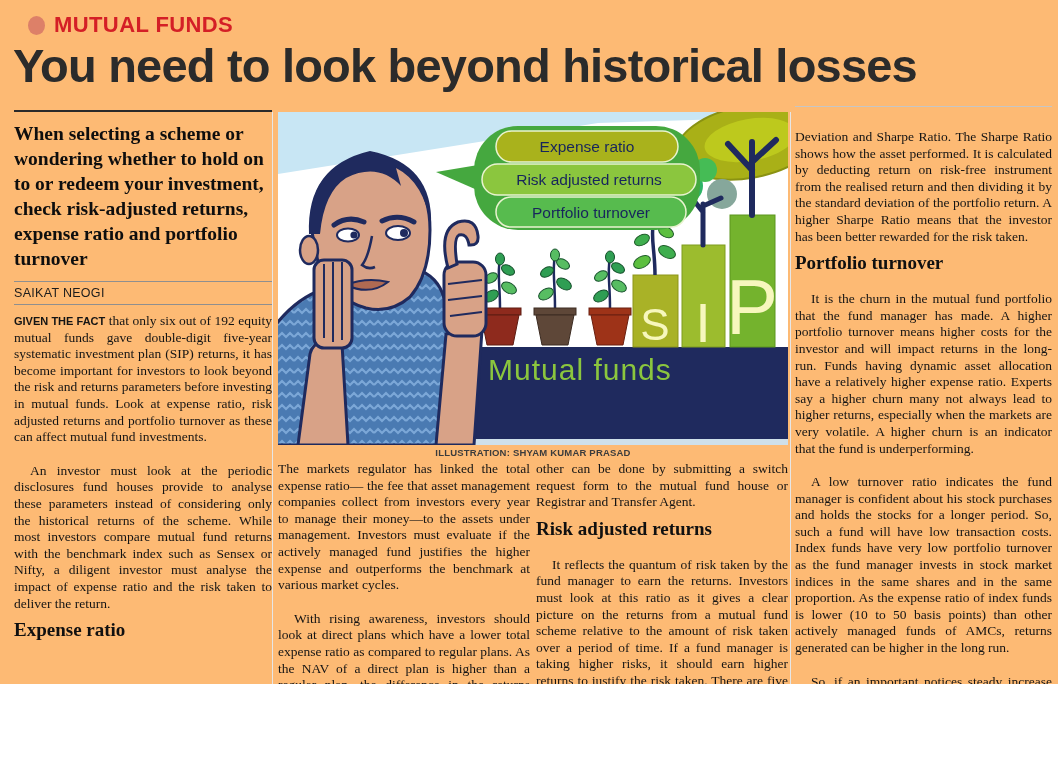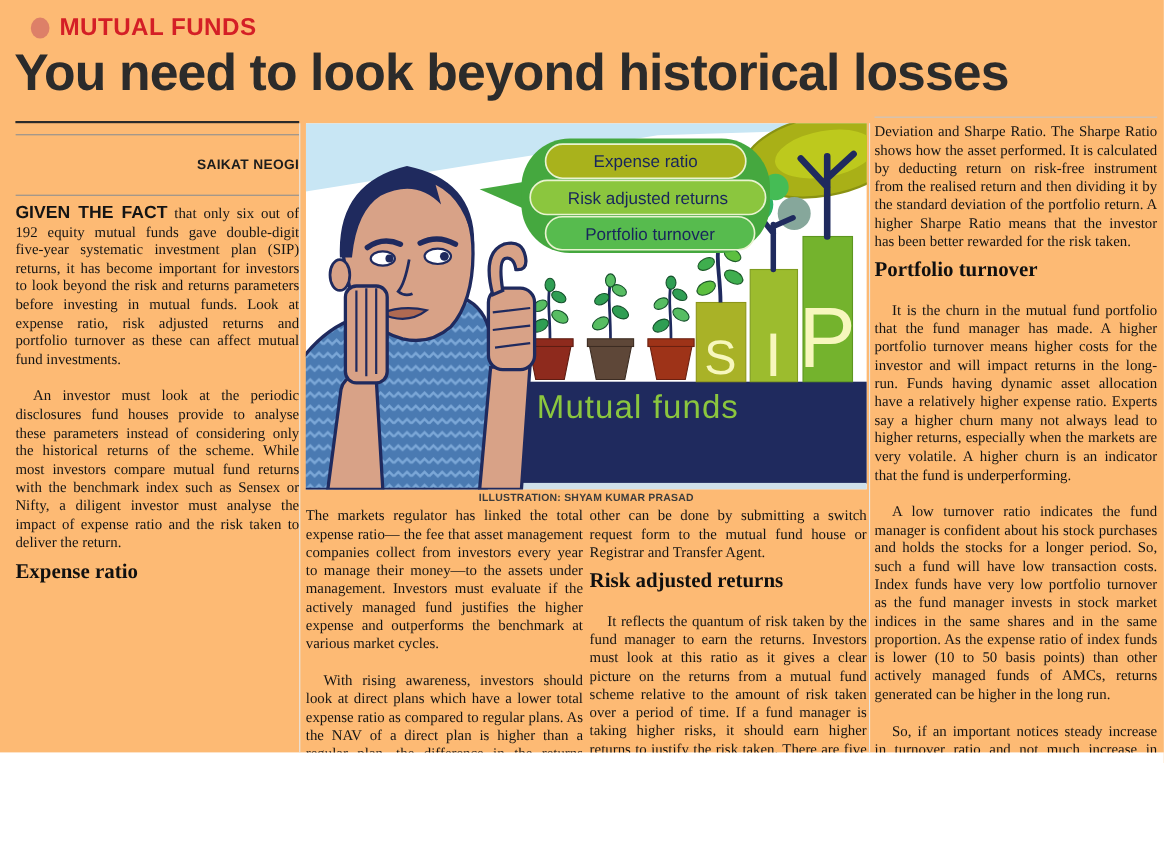--- a/index.html
+++ b/index.html
@@ -10,28 +10,28 @@
   .kicker { position:absolute; left:28px; top:12px; display:flex; align-items:center; gap:9px; }
   .kicker-dot { width:17px; height:19px; border-radius:50%; background:#dd8068; }
   .kicker-label { font-size:22px; font-weight:bold; color:#d41f26; letter-spacing:0.4px; }
   .headline { position:absolute; left:13px; top:38px; width:1040px; font-size:47px; font-weight:bold; color:#2b2b2b; letter-spacing:-0.8px; }
   .bodytext { font-family:"Liberation Serif","DejaVu Serif",serif; font-size:13.5px; line-height:16.6px; color:#141414; text-align:justify; }
   .indent { text-indent:16px;margin-top:17px; }
   .subhead { font-family:"Liberation Serif","DejaVu Serif",serif; font-size:19px; color:#101010; margin:7px 0 3px 0; }
 
   .col-left { position:absolute; left:14px; top:110px; width:258px; height:628px; overflow:hidden; border-top:2px solid #2a2a2a; }
   .standfirst { font-family:"Liberation Serif","DejaVu Serif",serif; font-size:19.5px; font-weight:bold; line-height:25px; color:#0e0e0e; padding-top:9px; }
-  .byline-block { margin:10px 0 8px 0; border-top:1px solid #8f8f8f; border-bottom:1px solid #8f8f8f; padding:20px 0; font-size:12.5px; font-weight:bold; color:#1c1c1c; letter-spacing:0.3px;text-align:right; }
-  .leadin { font-family:"Liberation Sans","DejaVu Sans",sans-serif; font-weight:bold; font-size:16px; }
+  .byline-block { margin:10px 0 8px 0; border-top:1px solid #8f8f8f; border-bottom:1px solid #8f8f8f; padding:4px 0; font-size:12.5px; font-weight:normal; color:#1c1c1c; letter-spacing:0.3px; }
+  .leadin { font-family:"Liberation Sans","DejaVu Sans",sans-serif; font-weight:bold; font-size:11px; }
 
   .illustration-box { position:absolute; left:278px; top:112px; width:510px; height:333px; }
   .credit { position:absolute; left:278px; top:447px; width:510px; text-align:center; font-size:9.5px; font-weight:bold; color:#3c3c3c; letter-spacing:0.2px; }
   .col-mid1 { position:absolute; left:278px; top:461px; width:252px; height:277px; overflow:hidden; }
   .col-mid2 { position:absolute; left:536px; top:461px; width:252px; height:277px; overflow:hidden; }
-  .col-right { position:absolute; left:795px; top:106px; width:257px; height:632px; overflow:hidden; border-top:1px solid #c6c6c6; padding-top:5px; }
+  .col-right { position:absolute; left:795px; top:106px; width:257px; height:632px; overflow:hidden; border-top:1px solid #c6c6c6; padding-top:22px; }
 
   .vrule { position:absolute; top:112px; height:626px; width:1px; background:#e6e6e6; }
 
   
   .footer-rule { position:absolute; left:0; top:740px; width:1058px; height:1px; background:#c9c9c9; }
   .footer-logo { position:absolute; left:14px; top:745px; width:180px; }
   .footer-logo-main { font-size:24px; font-weight:bold; color:#17548e; letter-spacing:-0.5px; line-height:24px; }
   .footer-text { position:absolute; left:196px; top:742px; font-family:"Liberation Mono","DejaVu Sans Mono",monospace; font-size:14px; line-height:17px; color:#3d3d3d; }
   .footer-url { color:#3d3d3d; text-decoration:none; }
   .owl { position:absolute; left:1008px; top:731px; }
@@ -44,20 +44,21 @@
   <div class="kicker">
     <span class="kicker-dot"></span>
     <span class="kicker-label">MUTUAL FUNDS</span>
   </div>
   <h1 class="headline">You need to look beyond historical losses</h1>
 
   <div class="vrule" style="left:272px;"></div>
   <div class="vrule" style="left:790px;"></div>
 
   <div class="col-left">
+    <div class="standfirst">When selecting a scheme or wondering whether to hold on to or redeem your investment, check risk-adjusted returns, expense ratio and portfolio turnover</div>
     <div class="byline-block">SAIKAT NEOGI</div>
     <p class="bodytext"><strong class="leadin">GIVEN THE FACT</strong><span> that only six out of 192 equity mutual funds gave double-digit five-year systematic investment plan (SIP) returns, it has become important for investors to look beyond the risk and returns parameters before investing in mutual funds. Look at expense ratio, risk adjusted returns and portfolio turnover as these can affect mutual fund investments.</span></p>
     <p class="bodytext indent">An investor must look at the periodic disclosures fund houses provide to analyse these parameters instead of considering only the historical returns of the scheme. While most investors compare mutual fund returns with the benchmark index such as Sensex or Nifty, a diligent investor must analyse the impact of expense ratio and the risk taken to deliver the return.</p>
     <h3 class="subhead">Expense ratio</h3>
   </div>
 
   <div class="illustration-box">
     <svg width="510" height="333" viewBox="0 0 510 333" xmlns="http://www.w3.org/2000/svg">
       <defs>
         <pattern id="zz" width="16" height="12" patternUnits="userSpaceOnUse">

